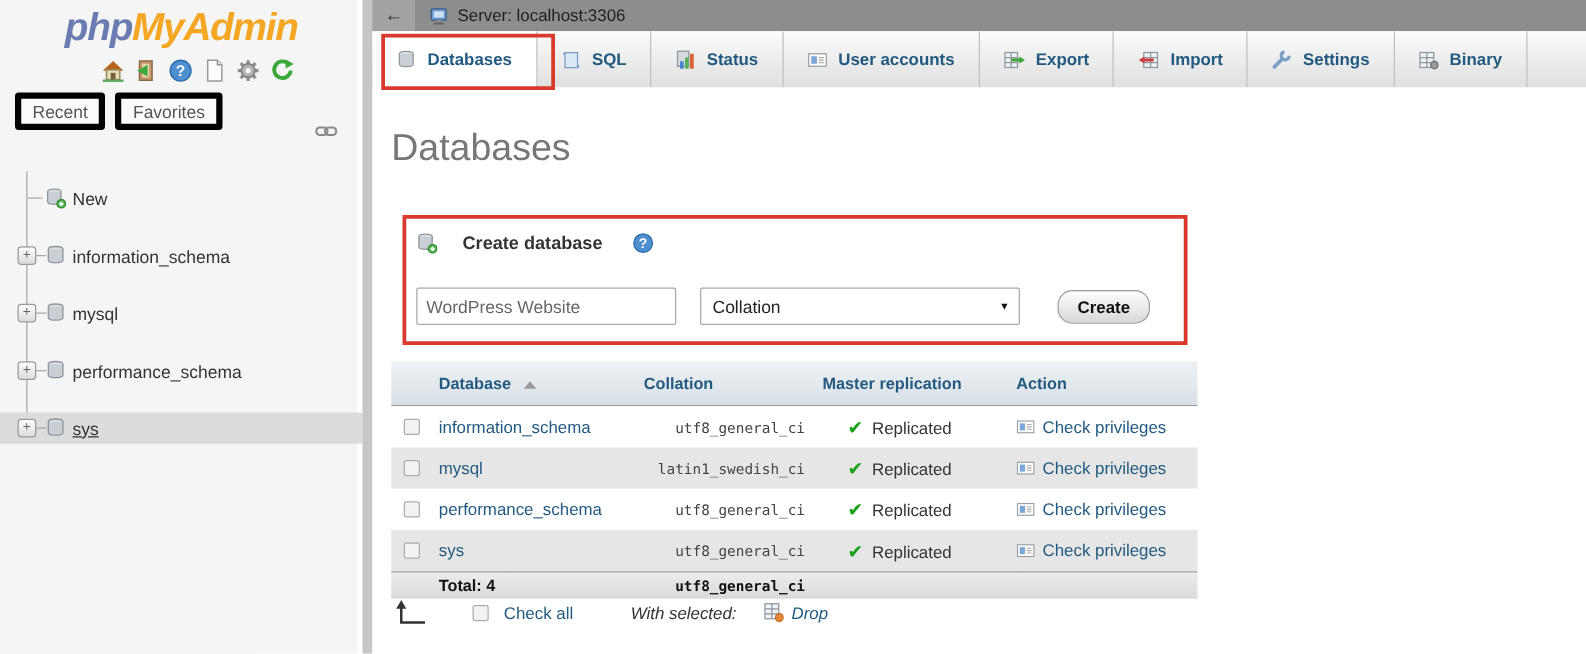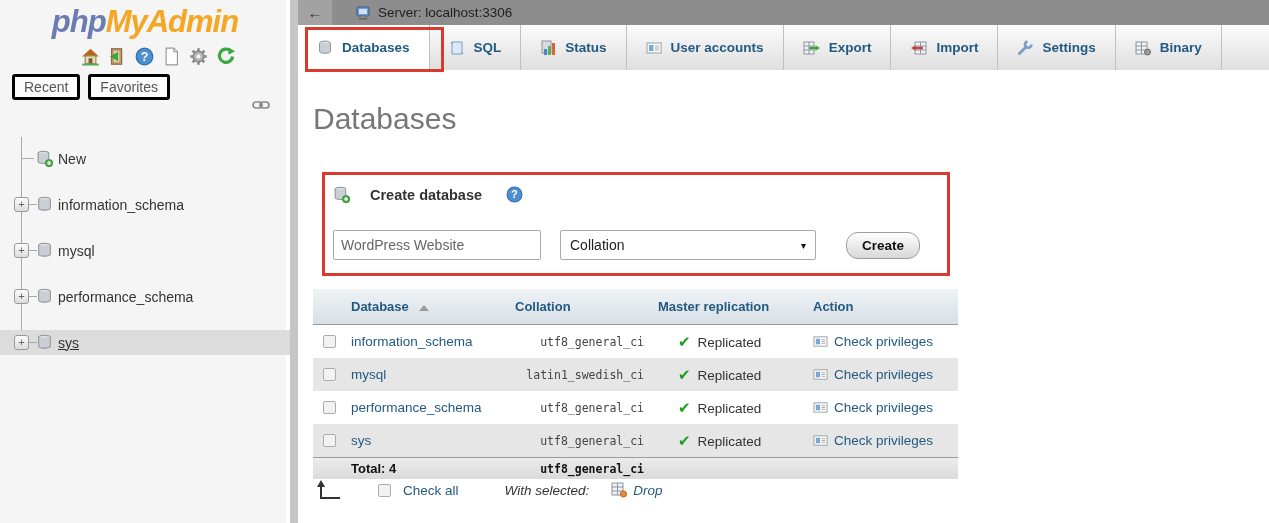--- a/index.html
+++ b/index.html
@@ -11,40 +11,40 @@
   
   #sidebar { position:absolute; left:0; top:0; width:286px; height:523px; background:#f5f5f5; }
   #divider { position:absolute; left:290px; top:0; width:8px; height:523px; background:#c6c6c6; }
   .logo { position:absolute; left:0; top:4px; width:290px; text-align:center;
           font-size:31px; font-weight:bold; font-style:italic; letter-spacing:-1px; }
   .logo .php { color:#6a7cb1; }
   .logo .myadmin { color:#f5a623; }
   .side-icons { position:absolute; left:80px; top:46px; display:flex; gap:7px; align-items:center; }
   .side-icons .ic { width:20px; height:20px; display:inline-flex; align-items:center; justify-content:center; cursor:pointer; }
   .side-btns { position:absolute; left:12px; top:74px; display:flex; gap:8px; }
-  .side-btn { background:#fbfbfb; border:3px solid #000000; border-radius:3px;
+  .side-btn { background:#fbfbfb; border:5px solid #000000; border-radius:3px;
               padding:2px 9px; font-size:14px; color:#555; cursor:pointer; }
   .link-ic { position:absolute; left:252px; top:99px; cursor:pointer; }
   .tree { position:absolute; left:0; top:125px; width:290px; }
   .tree-vline { position:absolute; left:21px; top:12px; height:201px; border-left:1px solid #a8a8a8; }
   .tree-item { position:relative; height:25px; display:flex; align-items:center; cursor:pointer;margin-top:21px; }
   .tree-item.selected { background:#dcdcdc; }
   .tree-item .stub { position:absolute; left:22px; top:12px; width:12px; border-top:1px solid #a8a8a8; }
   .expander { position:absolute; left:14px; width:15px; height:15px; border:1px solid #9a9a9a;
               border-radius:3px; background:linear-gradient(#fdfdfd,#dcdcdc);
               font-size:11px; line-height:13px; text-align:center; color:#666; cursor:pointer; z-index:2;}
   .tree-item .db-ic { position:absolute; left:36px; }
   .tree-item .lbl { position:absolute; left:58px; font-size:14px; color:#333; }
   .tree-item.selected .lbl { text-decoration:underline; }
   
   #topbar { position:absolute; left:298px; top:0; width:971px; height:25px; background:#8d8d8d;
             display:flex; align-items:center; }
   .backbox { width:34px; height:25px; background:#a2a2a2; color:#2e2e2e; font-size:15px;
              display:flex; align-items:center; justify-content:center; cursor:pointer; }
-  .srv { display:flex; align-items:flex-start; gap:6px; margin-left:24px; color:#1f1f1f; font-size:13.5px; }
+  .srv { display:flex; align-items:flex-start; gap:6px; margin-left:12px; color:#1f1f1f; font-size:13.5px; }
   
   #tabbar { position:absolute; left:298px; top:25px; width:971px; height:45px;
             background:linear-gradient(#fbfbfb,#dfdfdf); display:flex; overflow:hidden; }
   .tab { display:flex; align-items:center; gap:9px; padding:0 19px; border-right:1px solid #c0c0c0;
          font-weight:bold; font-size:13.5px; color:#235a81; cursor:pointer; white-space:nowrap; }
   .tab.active { background:#fff; }
   
   #main { position:absolute; left:298px; top:70px; width:971px; height:453px; background:#fff; }
   h1.page-title { position:absolute; left:15px; top:32px; font-size:30px; font-weight:normal; color:#777; }
   .create-blk { position:absolute; left:35px; top:116px; }

